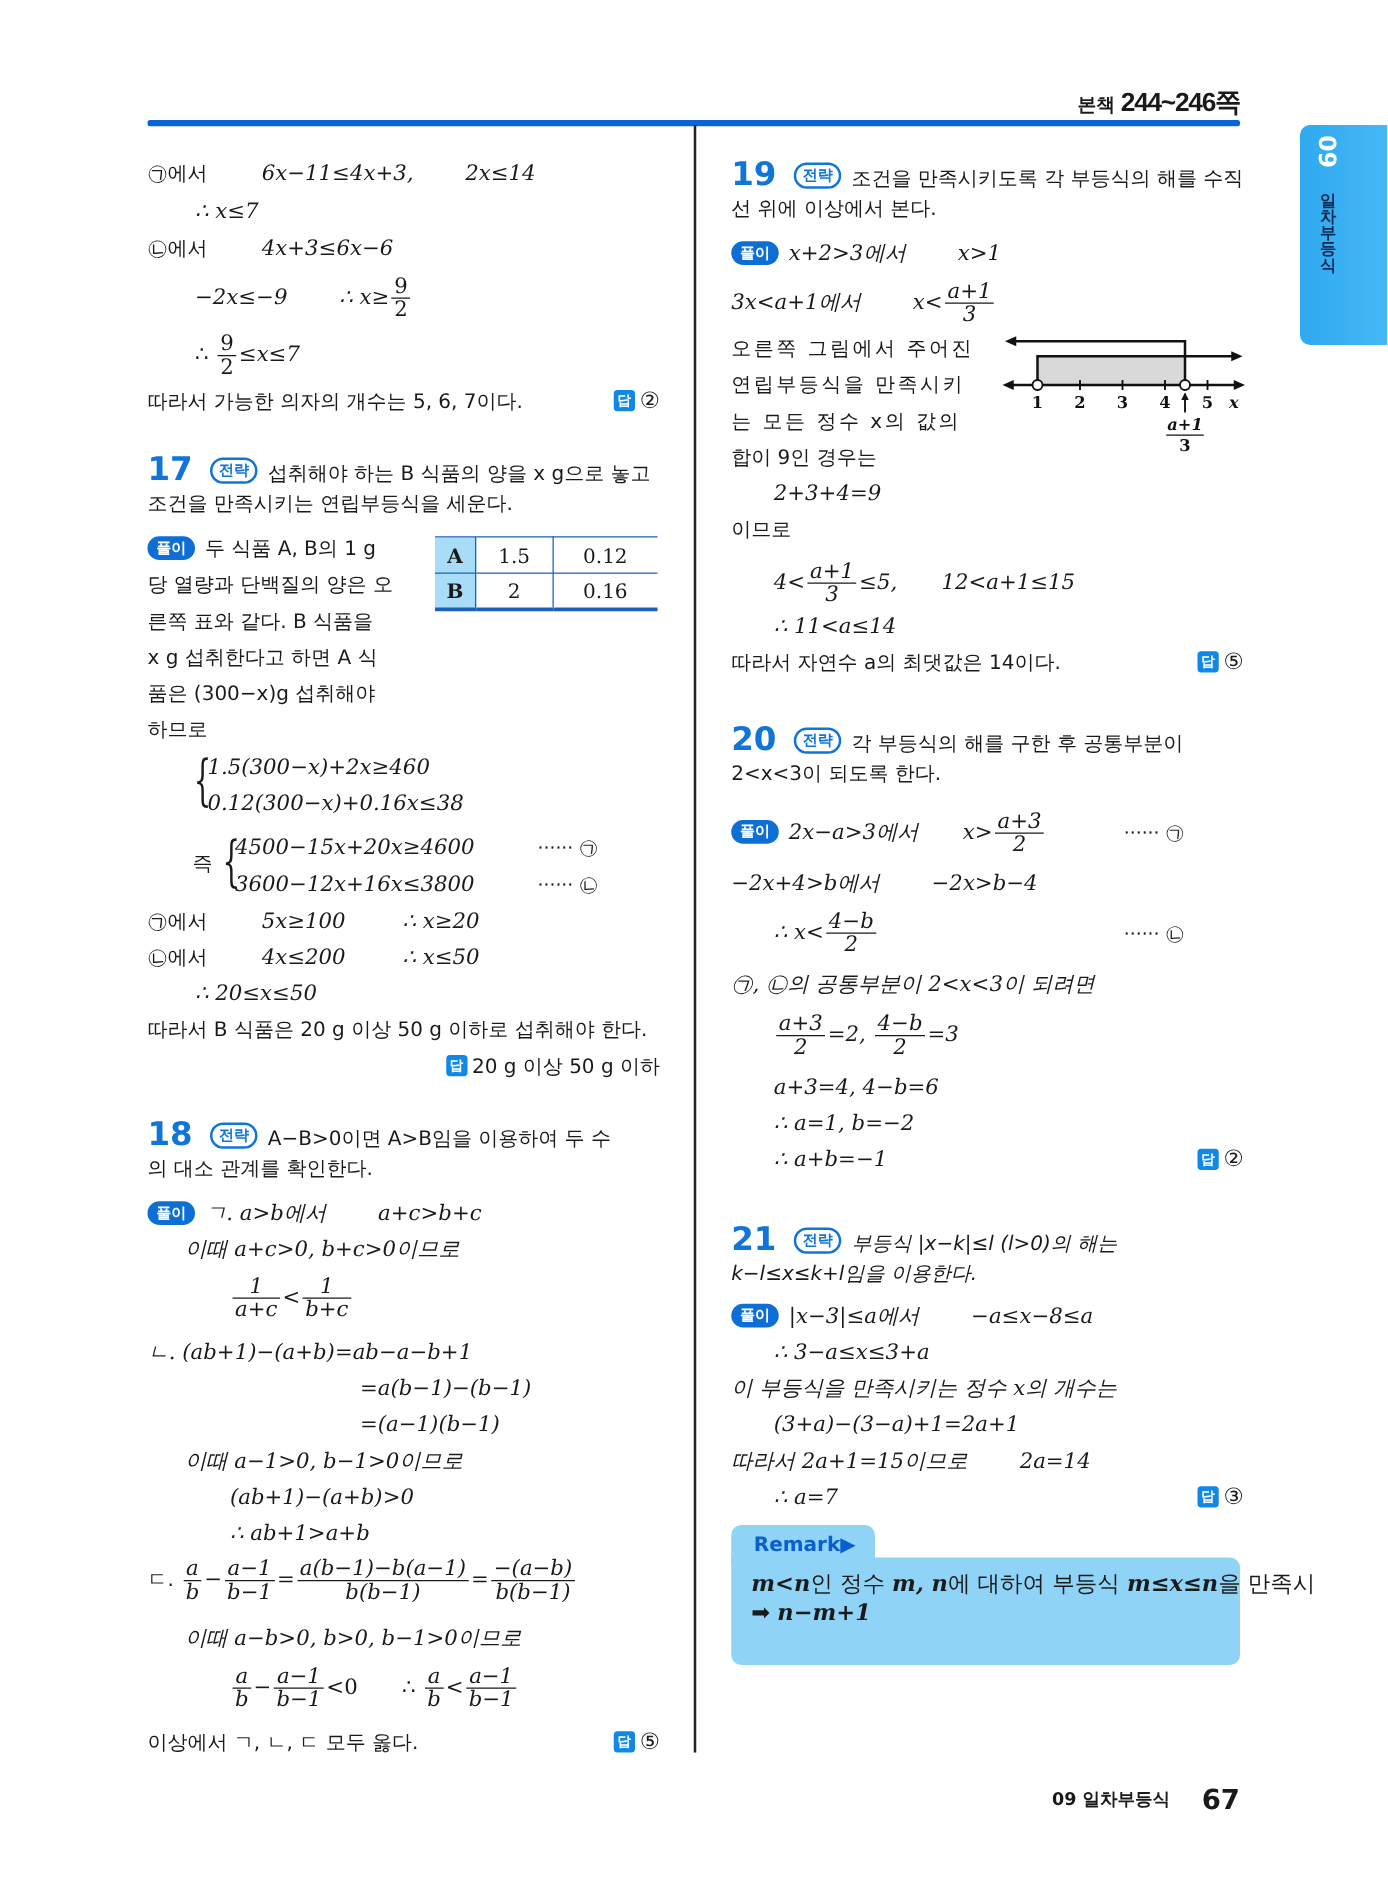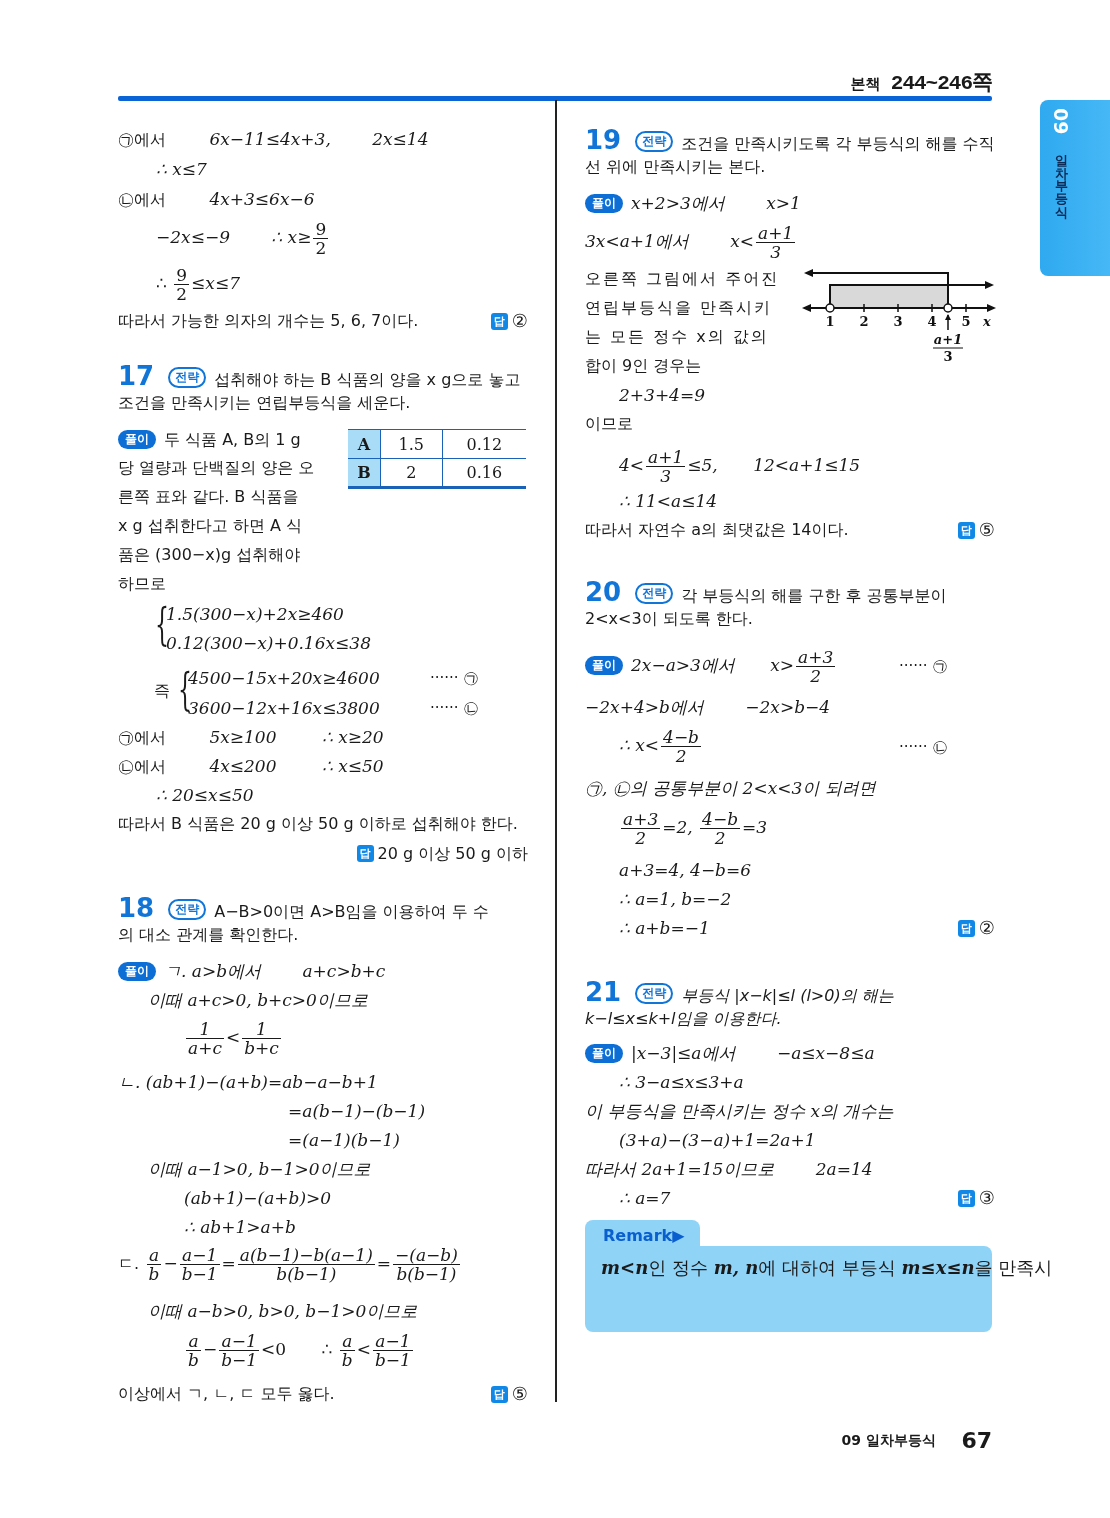--- a/index.html
+++ b/index.html
@@ -1,18 +1,18 @@
 <!DOCTYPE html>
 <html><head>
 <meta charset="utf-8">
 <style>
   * { box-sizing: border-box; margin: 0; padding: 0; }
   html, body { width: 1110px; height: 1518px; background: #ffffff; }
   body { position: relative; font-family: "DejaVu Serif", "Liberation Serif", serif; color: #1a1a1a; font-size: 17px; overflow: hidden; }
-  .header-ref { position: absolute; right: 118px; top: 68px; font-family: Liberation Mono, monospace; font-weight: bold; text-align: center; }
+  .header-ref { position: absolute; right: 118px; top: 68px; font-family: Liberation Sans, sans-serif; font-weight: bold; text-align: center; }
   .header-ref .lbl { font-size: 15px; }
   .header-ref .pg { font-size: 21px; letter-spacing: -1px; }
   .top-rule { position: absolute; left: 118px; top: 96px; width: 874px; height: 5px; background: #0a64d6; border-radius: 2px; }
   .col-divider { position: absolute; left: 555px; top: 100px; width: 2px; height: 1302px; background: #222; }
   .side-tab { position: absolute; left: 1040px; top: 100px; width: 70px; height: 176px; background: linear-gradient(90deg,#2fa9f0,#46b8f6); border-radius: 8px 0 0 8px; }
   .side-tab .tab-text { position: absolute; left: 10px; top: 8px; writing-mode: vertical-rl; font-family: "DejaVu Sans", sans-serif; font-weight: bold; color: #0d2a55; font-size: 13px; }
   .side-tab .tab-num { font-size: 19px; color: #fff; margin-bottom: 6px; }
   .col { position: absolute; top: 120px; }
   .col-left { left: 118px; width: 410px; }
   .col-right { left: 585px; width: 410px; }
@@ -187,21 +187,21 @@
     </div>
   </div>
 </div>
 
 <div class="col col-right">
 
   <div>
     <div class="line" style="top:4px;left:0;line-height:32px">
       <span class="qnum">19</span><span class="badge-strategy">전략</span><span class="ko">조건을 만족시키도록 각 부등식의 해를 수직</span>
     </div>
-    <div class="line ko" style="top:34px;left:0">선 위에 만족시키는 본다.</div>
+    <div class="line ko" style="top:34px;left:0">선 위에 이상에서 본다.</div>
     <div class="line" style="top:70px;left:0">
       <span class="badge-sol">풀이</span><span class="m">x+2&gt;3에서</span>
       <span class="m" style="margin-left:36px">x&gt;1</span>
     </div>
     <div class="line" style="top:104px;left:0">
       <span class="m">3x&lt;a+1에서</span>
       <span class="m" style="margin-left:36px">x&lt;</span><span class="frac m"><span class="num">a+1</span><span class="den">3</span></span>
     </div>
     <div class="line ko" style="top:146px;left:0;letter-spacing:2px">오른쪽 그림에서 주어진</div>
     <div class="line ko" style="top:175px;left:0;letter-spacing:2px">연립부등식을 만족시키</div>
@@ -300,20 +300,21 @@
     </div>
     <div class="line m" style="top:1065px;left:34px">∴ a=7</div>
     <div class="ans" style="top:1065px;line-height:26px">
       <span class="ans-box">답</span><span>③</span>
     </div>
 
     <div class="remark" style="top:1100px;height:112px">
       <div class="remark-tab">Remark▶</div>
       <div class="remark-body">
         <div class="rl"><span class="bm">m&lt;n</span><span>인 정수 </span><span class="bm">m, n</span><span>에 대하여 부등식 </span><span class="bm">m≤x≤n</span><span>을 만족시</span></div>
+        <div class="rl"><span>➡</span> <span class="bm">n−m+1</span></div>
       </div>
     </div>
   </div>
 </div>
 
 <div class="footer">
   <span class="ch">09 일차부등식</span>
   <span class="pn">67</span>
 </div>
 

